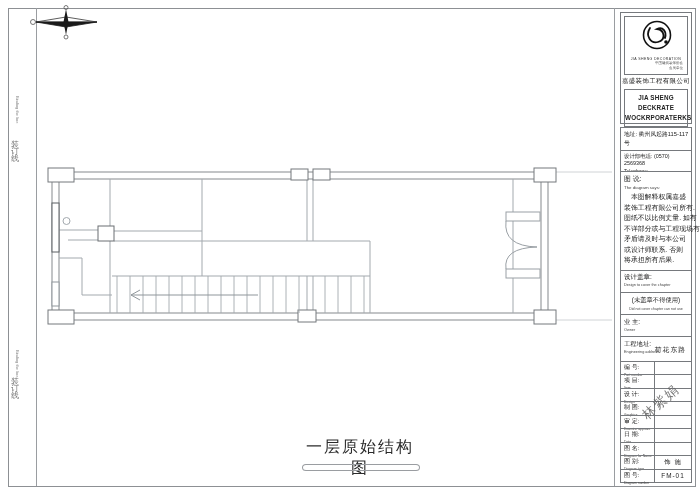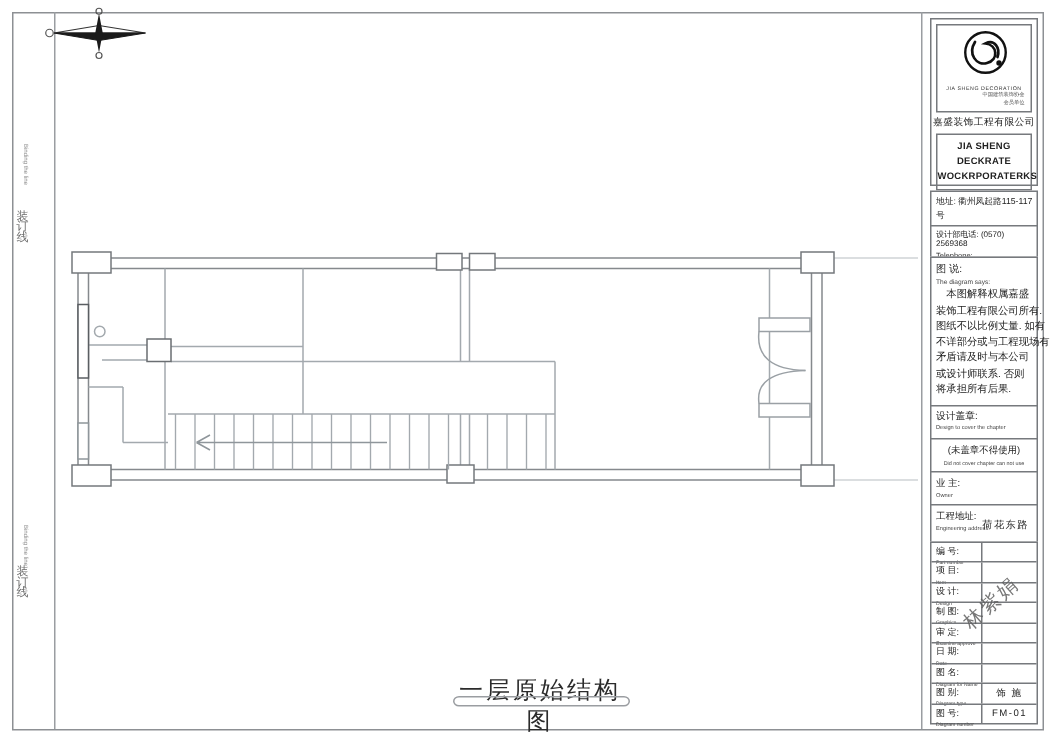--- a/index.html
+++ b/index.html
@@ -9,21 +9,21 @@
   .page-border{left:8px;top:8px;width:686px;height:477px;border:1px solid #8d9094;}
   .vline{width:0;border-left:1px solid #9a9da1;}
   .v-bind{left:36px;top:8px;height:478px;}
   .v-tb{left:614px;top:8px;height:478px;}
 
   
   .binding-en{font-size:4px;color:#8a8a8a;transform:rotate(90deg);transform-origin:left top;white-space:nowrap;}
   .binding-cn{writing-mode:vertical-rl;font-size:8px;color:#6f6f6f;letter-spacing:7px;line-height:1;}
 
   
-  .plan-title{left:298px;top:450px;width:124px;text-align:center;font-size:16px;letter-spacing:2px;
+  .plan-title{left:298px;top:437px;width:124px;text-align:center;font-size:16px;letter-spacing:2px;
               color:#2b2b2b;font-family:"DejaVu Serif","Liberation Serif",serif;}
   .plan-title-underline{left:302px;top:464px;width:116px;height:5px;border:1px solid #9a9da1;border-radius:4px/50%;}
 
   
   .tb{left:620px;width:72px;box-sizing:border-box;border:1px solid #76797d;background:#fff;}
   .tb-logo{top:12px;height:112px;}
   .logo-box{margin:3px 3px 1px 3px;border:1px solid #76797d;height:57px;position:relative;text-align:center;}
   .logo-caption{font-size:3.5px;letter-spacing:.4px;color:#333;margin-top:1px;}
   .logo-tiny{font-size:3.5px;color:#555;text-align:right;padding-right:4px;line-height:1.4;}
   .company-cn{font-size:6.5px;text-align:center;margin-top:2px;color:#222;letter-spacing:.3px;}

